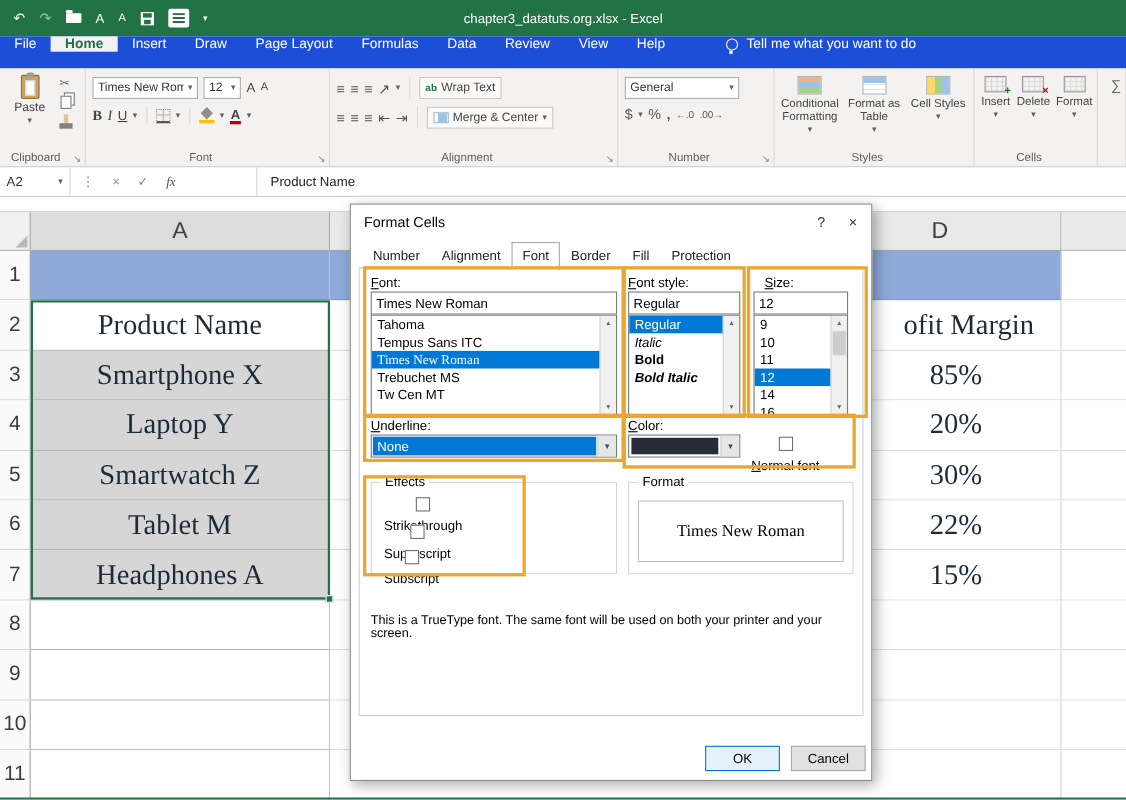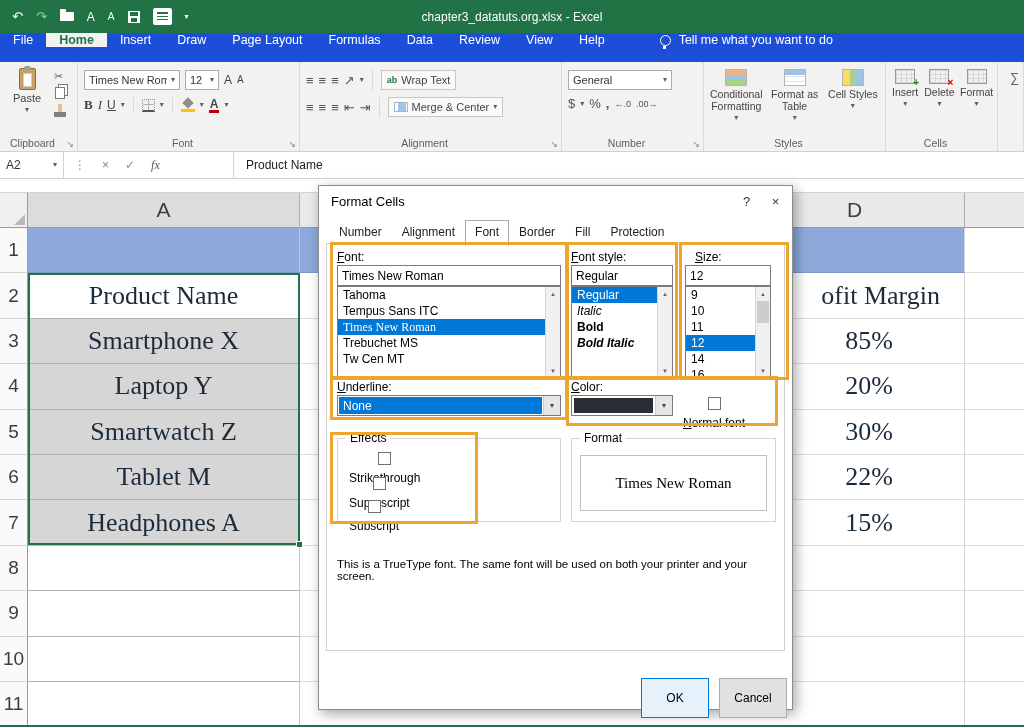--- a/index.html
+++ b/index.html
@@ -157,21 +157,21 @@
   .sbar .up { top:0; } .sbar .dn { bottom:0; }
   .sbar .thumb { position:absolute; left:1px; right:1px; top:14px; height:22px; background:#cdcdcd; }
   .chk { position:absolute; display:flex; align-items:center; gap:6px; font-size:12px;flex-direction:column; }
   .box { width:13px; height:13px; border:1px solid #707070; background:#fff; flex:none; }
   .grp { position:absolute; border:1px solid #d5d5d5; }
   .leg { position:absolute; top:-8px; left:8px; background:#fff; padding:0 4px; font-size:12px; }
   .pvbox { position:absolute; left:8px; right:8px; top:16px; bottom:10px; border:1px solid #c0c0c0;
            display:flex; align-items:center; justify-content:center;
            font-family:"Liberation Serif","DejaVu Serif",serif; font-size:15px; color:#000; }
   .dnote { position:absolute; left:18px; top:372px; width:436px; font-size:11.5px; color:#000; }
-  .dbtn { position:absolute; top:492px; width:68px; height:40px; display:flex; align-items:center; justify-content:center;
+  .dbtn { position:absolute; top:492px; width:68px; height:23px; display:flex; align-items:center; justify-content:center;
           font-size:12px; border:1px solid #adadad; background:#e1e1e1; }
   .dbtn.ok { left:322px; border:1px solid #0078d7; background:#e5f1fb; }
   .dbtn.cancel { left:400px; }
   .hl { position:absolute; border:3px solid #eca52e; z-index:6; pointer-events:none; }
   .bottom-edge { position:absolute; bottom:0; left:0; right:0; height:2px; background:#217346; z-index:30; }
 </style>
 </head>
 <body>
 
 <div class="screen">

